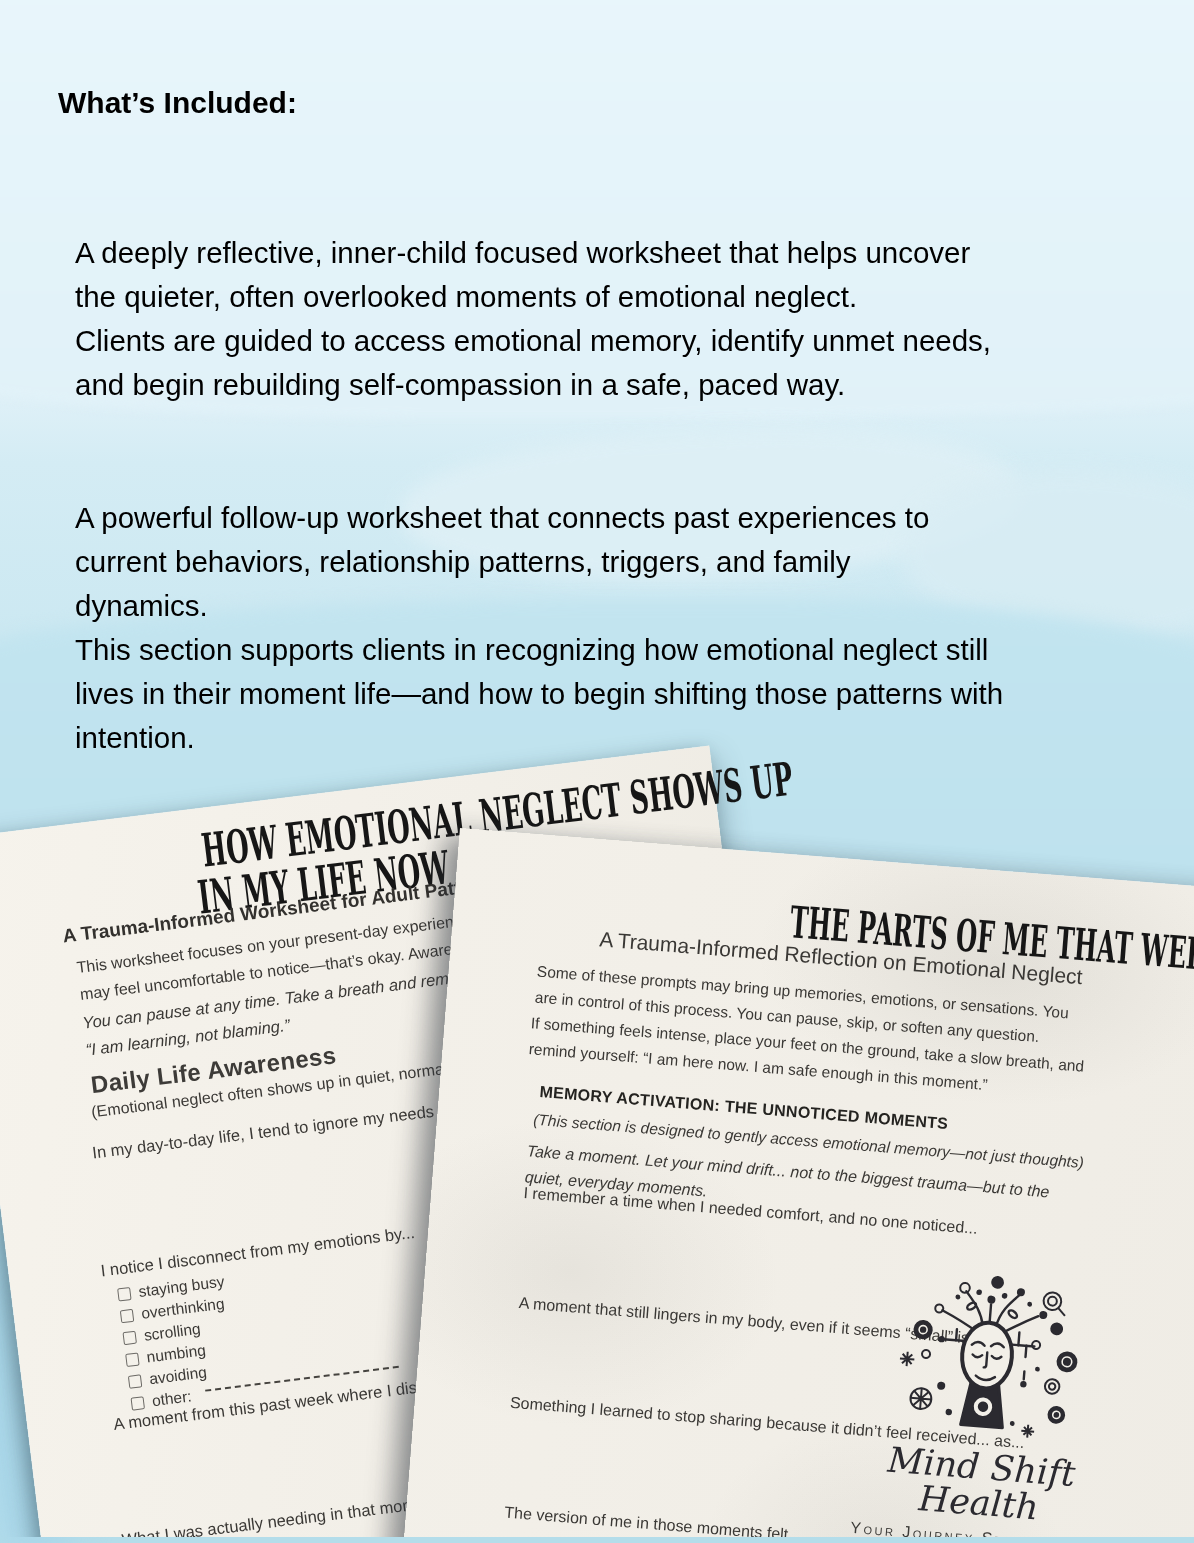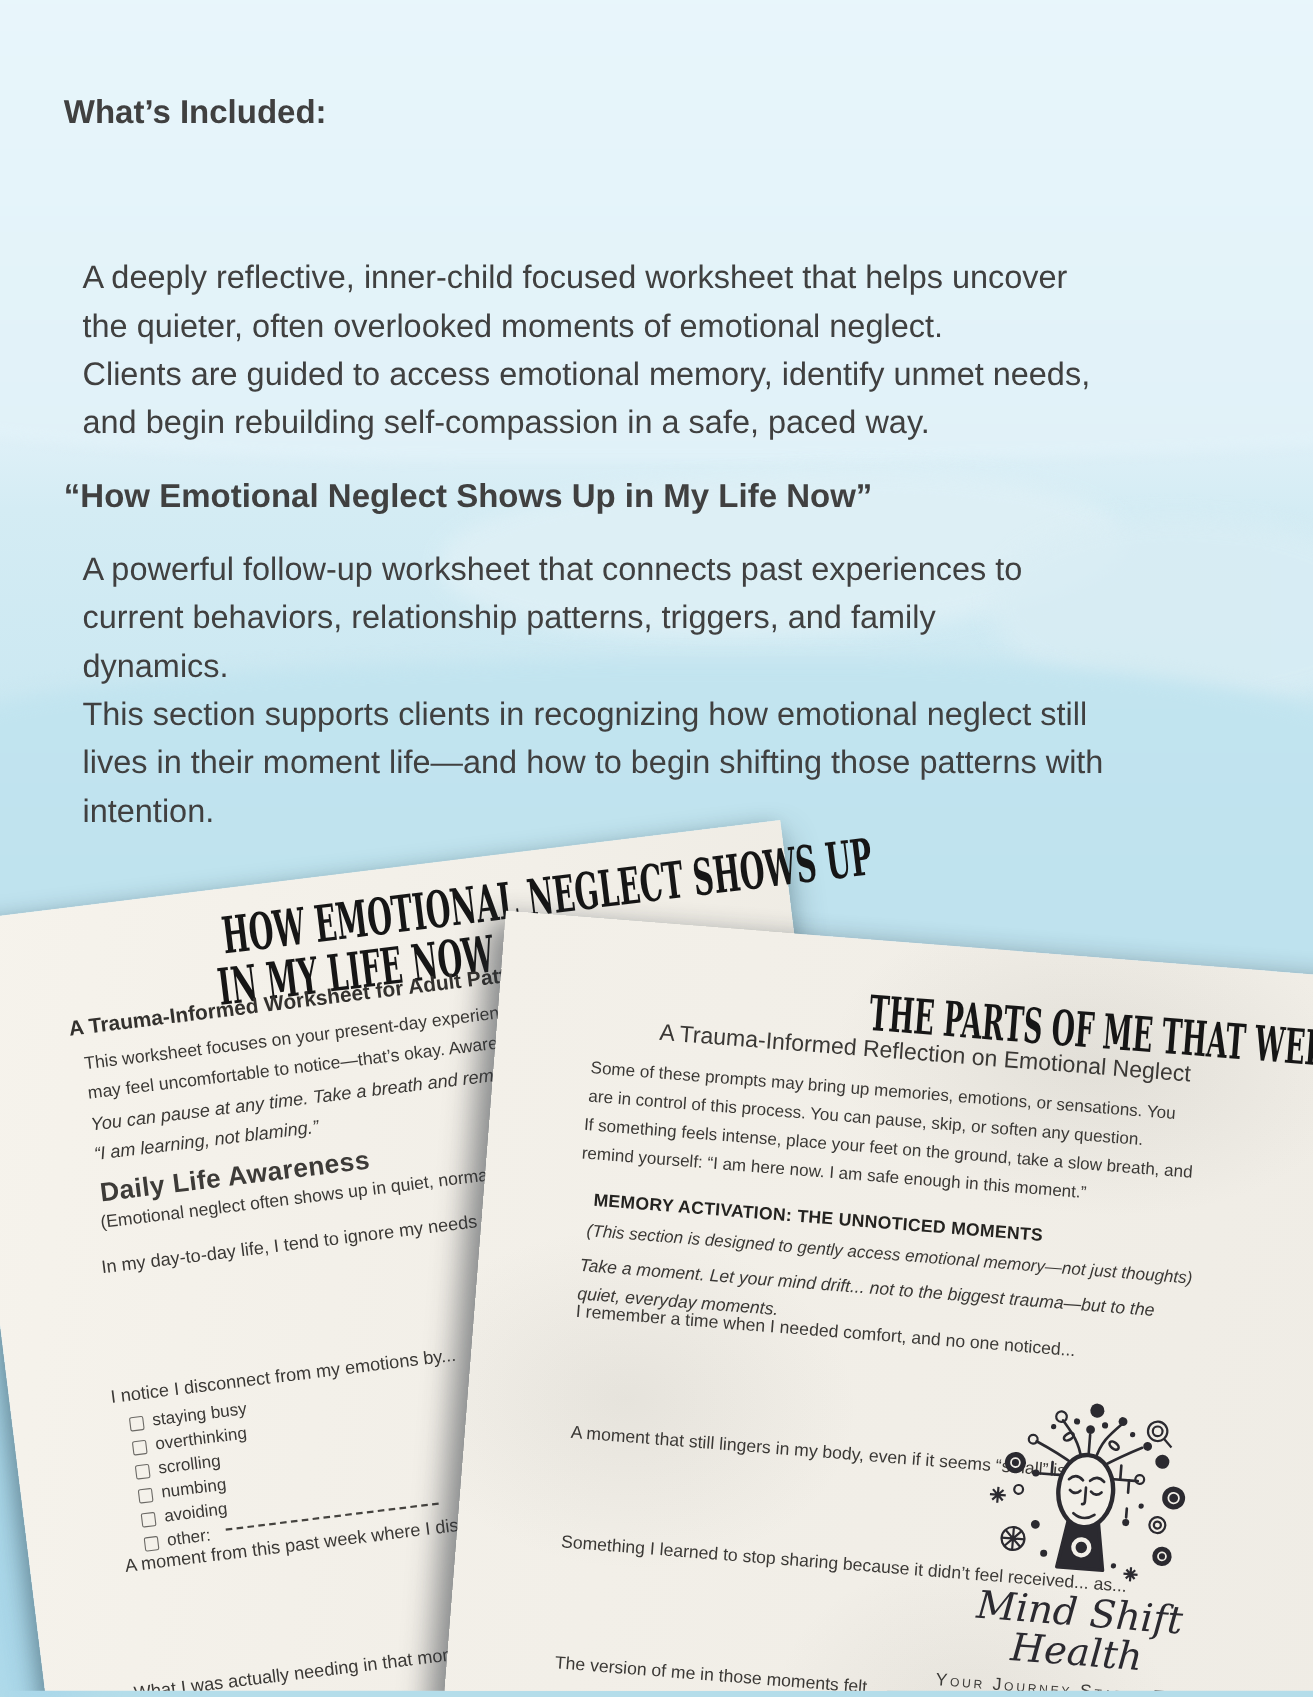--- a/index.html
+++ b/index.html
@@ -17,21 +17,21 @@
     transform:rotate(-4deg);filter:blur(9px);}
   .bg-wedge2{position:absolute;left:900px;top:470px;width:360px;height:170px;
     background:#d9edf4;opacity:.8;border-radius:60% 45% 55% 50%;
     transform:rotate(5deg);filter:blur(10px);}
   .bg-deep{position:absolute;left:-40px;top:600px;width:1300px;height:1000px;
     background:linear-gradient(180deg,#c2e4ef,#b3dcea);
     border-radius:48% 36% 0 0/60px 90px 0 0;filter:blur(8px);}
   .bg-sliver{position:absolute;left:-30px;top:1150px;width:130px;height:420px;
     background:#aad7e9;border-radius:50%;filter:blur(16px);}
   
-  .intro{position:absolute;left:58px;top:86px;width:1110px;color:#404040;}
+  .intro{position:absolute;left:58px;top:86px;width:1110px;color:#000000;}
   .intro-heading{font-size:30px;font-weight:bold;margin:0 0 0 0;}
   .sec-title{font-size:30px;font-weight:bold;margin:0;}
   .sec-body{font-size:29.5px;line-height:44px;white-space:pre-line;margin:17px;}
   .sec1-title{position:absolute;left:0;top:84px;}
   .sec1-body{position:absolute;left:0;top:128px;}
   .sec2-title{position:absolute;left:0;top:349px;}
   .sec2-body{position:absolute;left:0;top:393px;}
   
   .paper-area{position:absolute;left:0;top:0;width:1194px;height:1537px;overflow:hidden;}
   .sheet{position:absolute;transform-origin:0 0;color:#3a3835;}
@@ -102,21 +102,20 @@
   <div class="bg-wedge2"></div>
   <div class="bg-deep"></div>
   <div class="bg-sliver"></div>
 
   <div class="intro">
     <div class="intro-heading">What’s Included:</div>
     <div class="sec-body sec1-body">A deeply reflective, inner-child focused worksheet that helps uncover
 the quieter, often overlooked moments of emotional neglect.
 Clients are guided to access emotional memory, identify unmet needs,
 and begin rebuilding self-compassion in a safe, paced way.</div>
-    <div class="sec-title sec2-title">“How Emotional Neglect Shows Up in My Life Now”</div>
     <div class="sec-body sec2-body">A powerful follow-up worksheet that connects past experiences to
 current behaviors, relationship patterns, triggers, and family
 dynamics.
 This section supports clients in recognizing how emotional neglect still
 lives in their moment life—and how to begin shifting those patterns with
 intention.</div>
   </div>
 
   <div class="paper-area">
 

